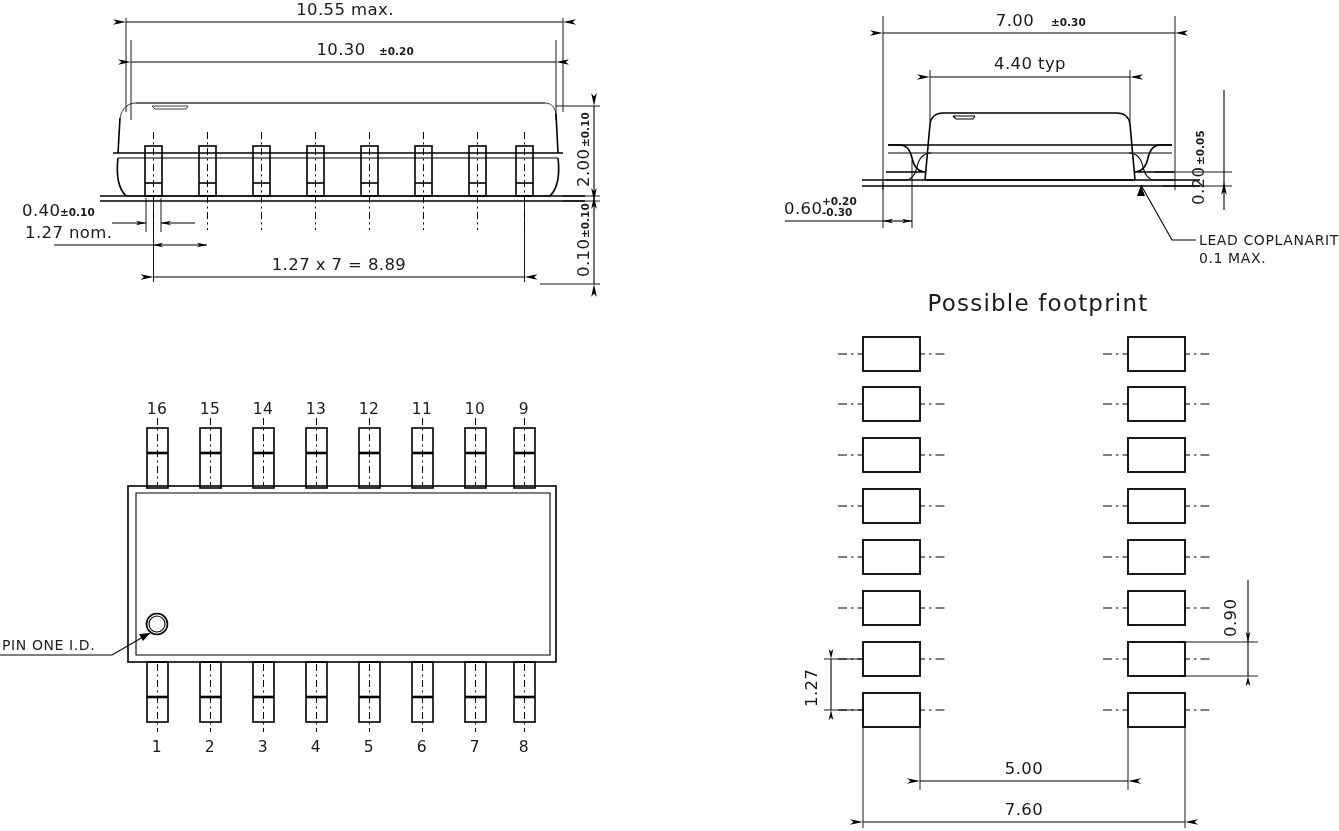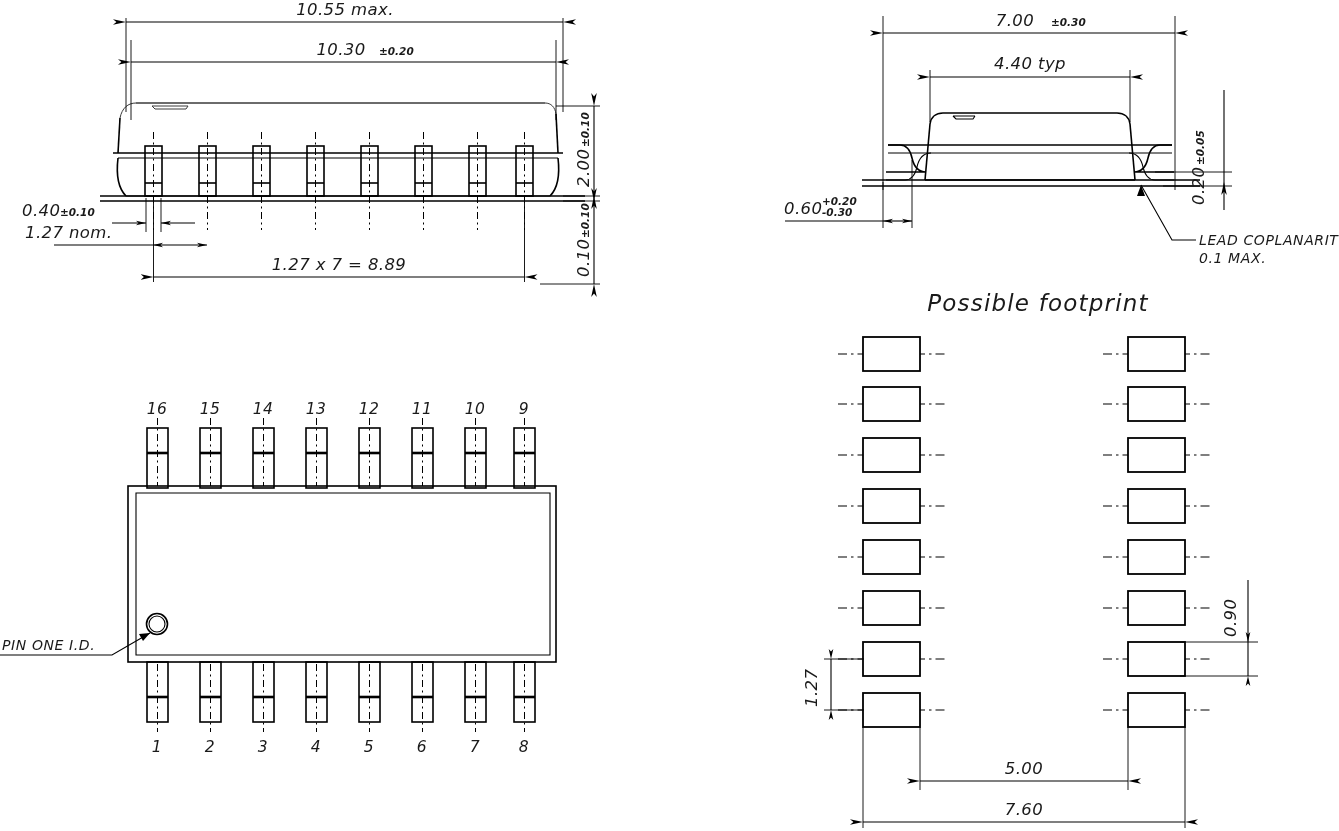--- a/index.html
+++ b/index.html
@@ -11,21 +11,20 @@
     width: 1339px;
     height: 831px;
     font-family: "DejaVu Sans", sans-serif;
     overflow: hidden;
   }
   #drawing-root {
     position: relative;
     width: 1339px;
     height: 831px;
     background: #ffffff;
-    font-style: italic;
   }
   svg.sheet {
     display: block;
     width: 1339px;
     height: 831px;
   }
   .ln      { stroke: #000000; stroke-width: 1.6; fill: none; stroke-linecap: butt; }
   .ln-thin { stroke: #000000; stroke-width: 1.1; fill: none; }
   .ln-light{ stroke: #3a3a3a; stroke-width: 1.0; fill: none; }
   .ln-dim  { stroke: #000000; stroke-width: 1.1; fill: none; }

